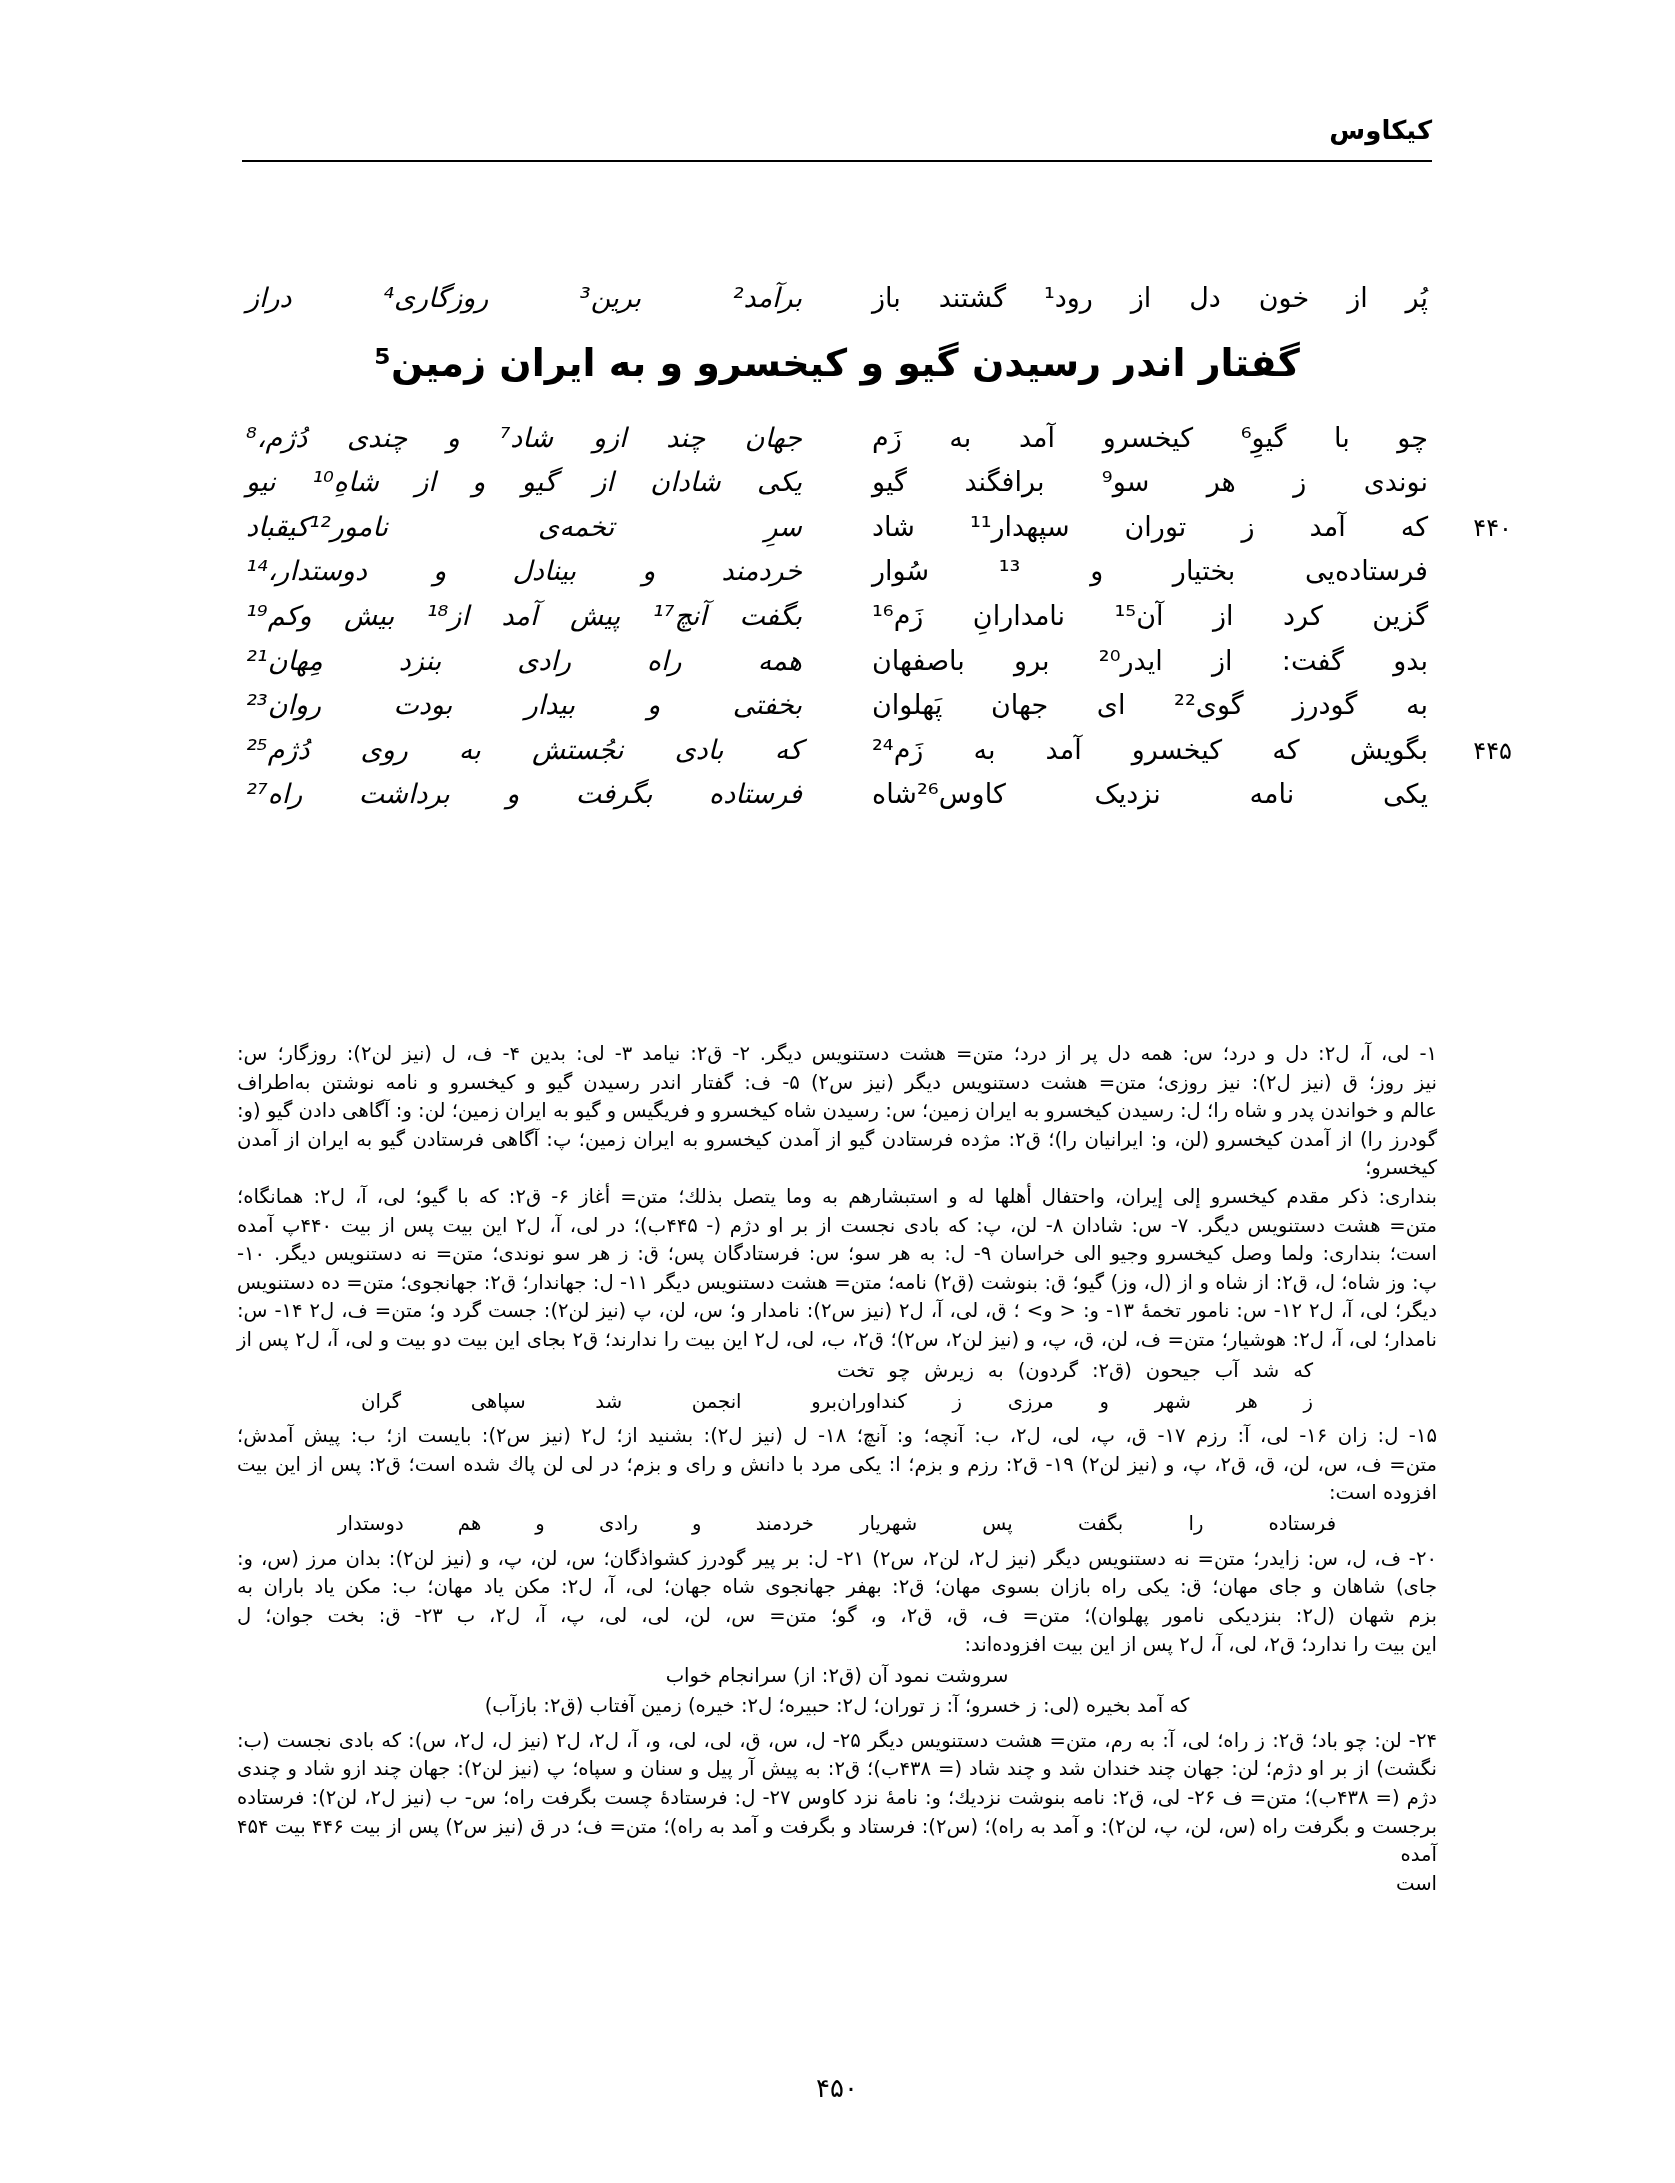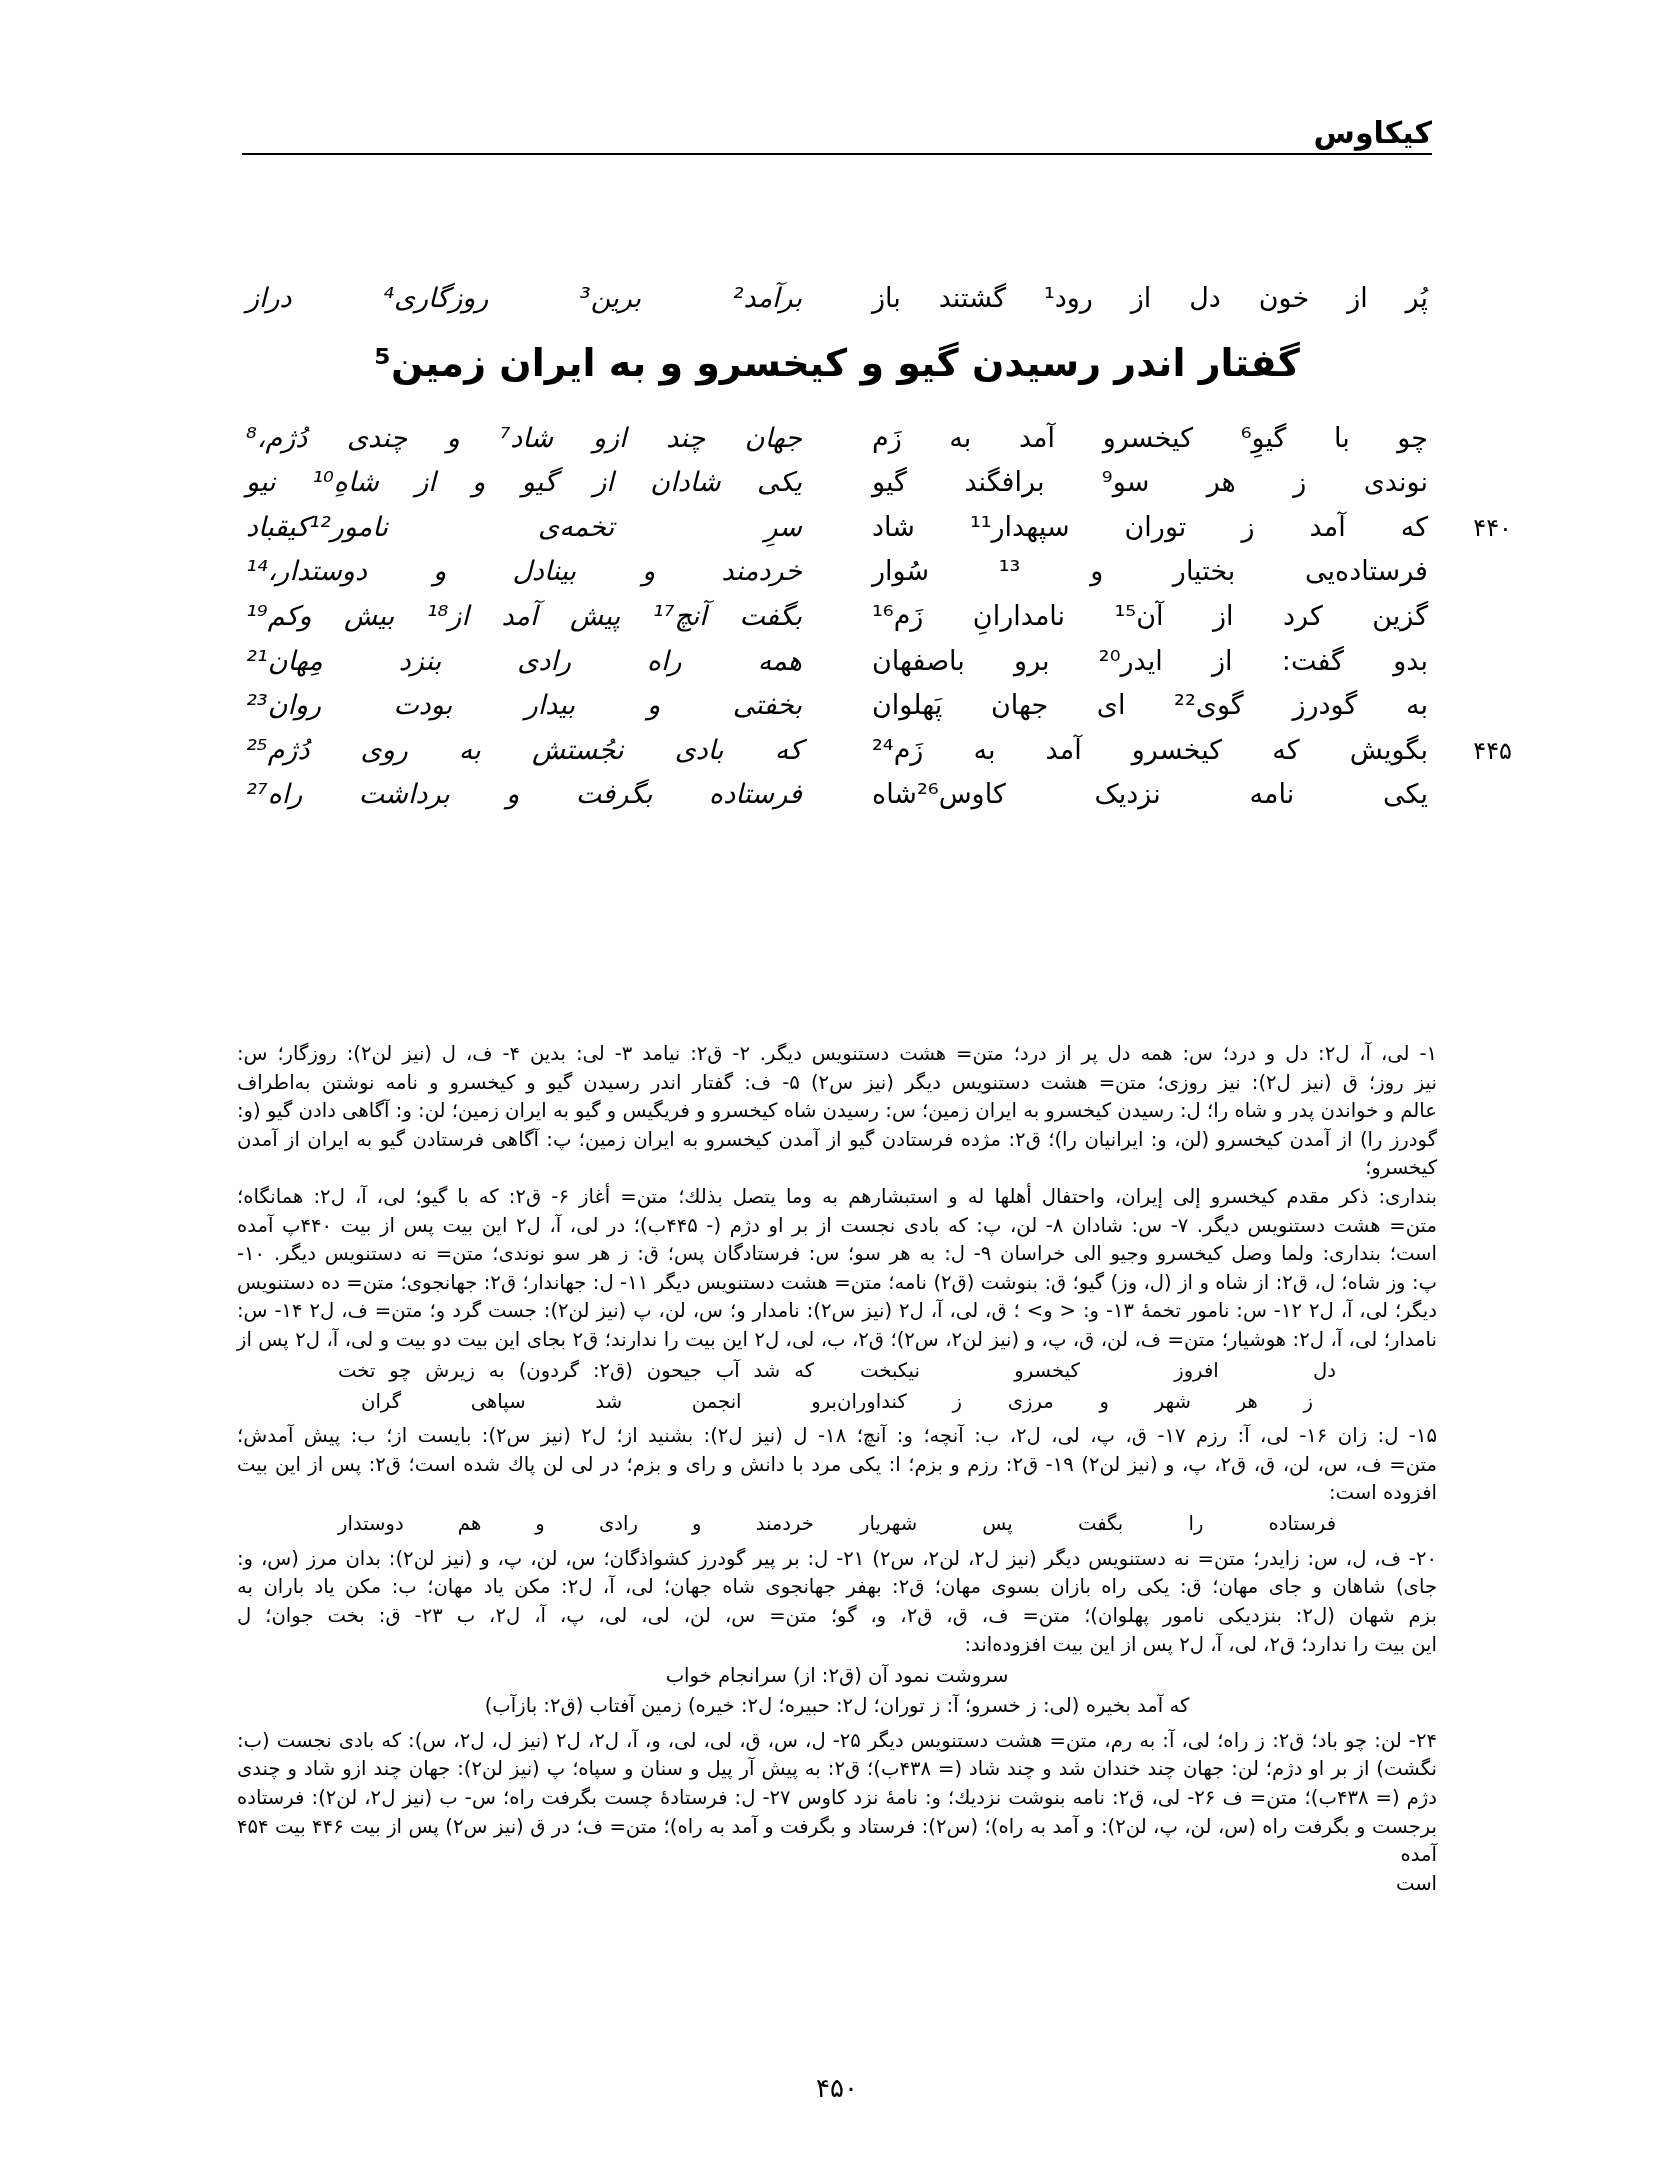--- a/index.html
+++ b/index.html
@@ -23,25 +23,25 @@
   }
 
   
   .runhead-wrap {
     position: absolute;
     top: 116px;
     right: 243px;
     left: 243px;
   }
   .runhead {
-    font-size: 30px;
+    font-size: 26px;
     font-weight: 700;
     text-align: right;
     line-height: 1.1;
-    padding-bottom: 4px;
+    padding-bottom: 15px;
     letter-spacing: 0;
   }
   .runhead-rule {
     border-bottom: 2.7px solid #000;
     width: 100%;
   }
 
   
   .verse-area {
     position: absolute;
@@ -233,21 +233,20 @@
       <p class="app-line">گودرز را) از آمدن کیخسرو (لن، و: ایرانیان را)؛ ق٢: مژده فرستادن گیو از آمدن کیخسرو به ایران زمین؛ پ: آگاهی فرستادن گیو به ایران از آمدن کیخسرو؛</p>
       <p class="app-line">بنداری: ذکر مقدم کیخسرو إلی إیران، واحتفال أهلها له و استبشارهم به وما یتصل بذلك؛ متن= أغاز   ۶- ق٢: که با گیو؛ لی، آ، ل٢: همانگاه؛</p>
       <p class="app-line">متن= هشت دستنویس دیگر.   ۷- س: شادان   ۸- لن، پ: که بادی نجست از بر او دژم (- ۴۴۵ب)؛ در لی، آ، ل٢ این بیت پس از بیت ۴۴۰پ آمده</p>
       <p class="app-line">است؛ بنداری: ولما وصل کیخسرو وجیو الی خراسان   ۹- ل: به هر سو؛ س: فرستادگان پس؛ ق: ز هر سو نوندی؛ متن= نه دستنویس دیگر.   ۱۰-</p>
       <p class="app-line">پ: وز شاه؛ ل، ق٢: از شاه و از (ل، وز) گیو؛ ق: بنوشت (ق٢) نامه؛ متن= هشت دستنویس دیگر   ۱۱- ل: جهاندار؛ ق٢: جهانجوی؛ متن= ده دستنویس</p>
       <p class="app-line">دیگر؛ لی، آ، ل٢   ۱۲- س: نامور تخمهٔ   ۱۳- و: &lt; و&gt; ؛ ق، لی، آ، ل٢ (نیز س٢): نامدار و؛ س، لن، پ (نیز لن٢): جست گرد و؛ متن= ف، ل٢   ۱۴- س:</p>
       <p class="app-line">نامدار؛ لی، آ، ل٢: هوشیار؛ متن= ف، لن، ق، پ، و (نیز لن٢، س٢)؛ ق٢، ب، لی، ل٢ این بیت را ندارند؛ ق٢ بجای این بیت دو بیت و لی، آ، ل٢ پس از</p>
     </div>
 
     <div class="app-verse">
-      <div class="ah r">دل افروز کیخسرو نیکبخت</div>
       <div class="ah l">که شد آب جیحون (ق٢: گردون) به زیرش چو تخت</div>
     </div>
     <div class="app-verse">
       <div class="ah l">ز هر شهر و مرزی ز کنداوران</div>
       <div class="ah r">برو انجمن شد سپاهی گران</div>
     </div>
 
     <div class="app-gap"></div>
 
     <div class="app-block">

